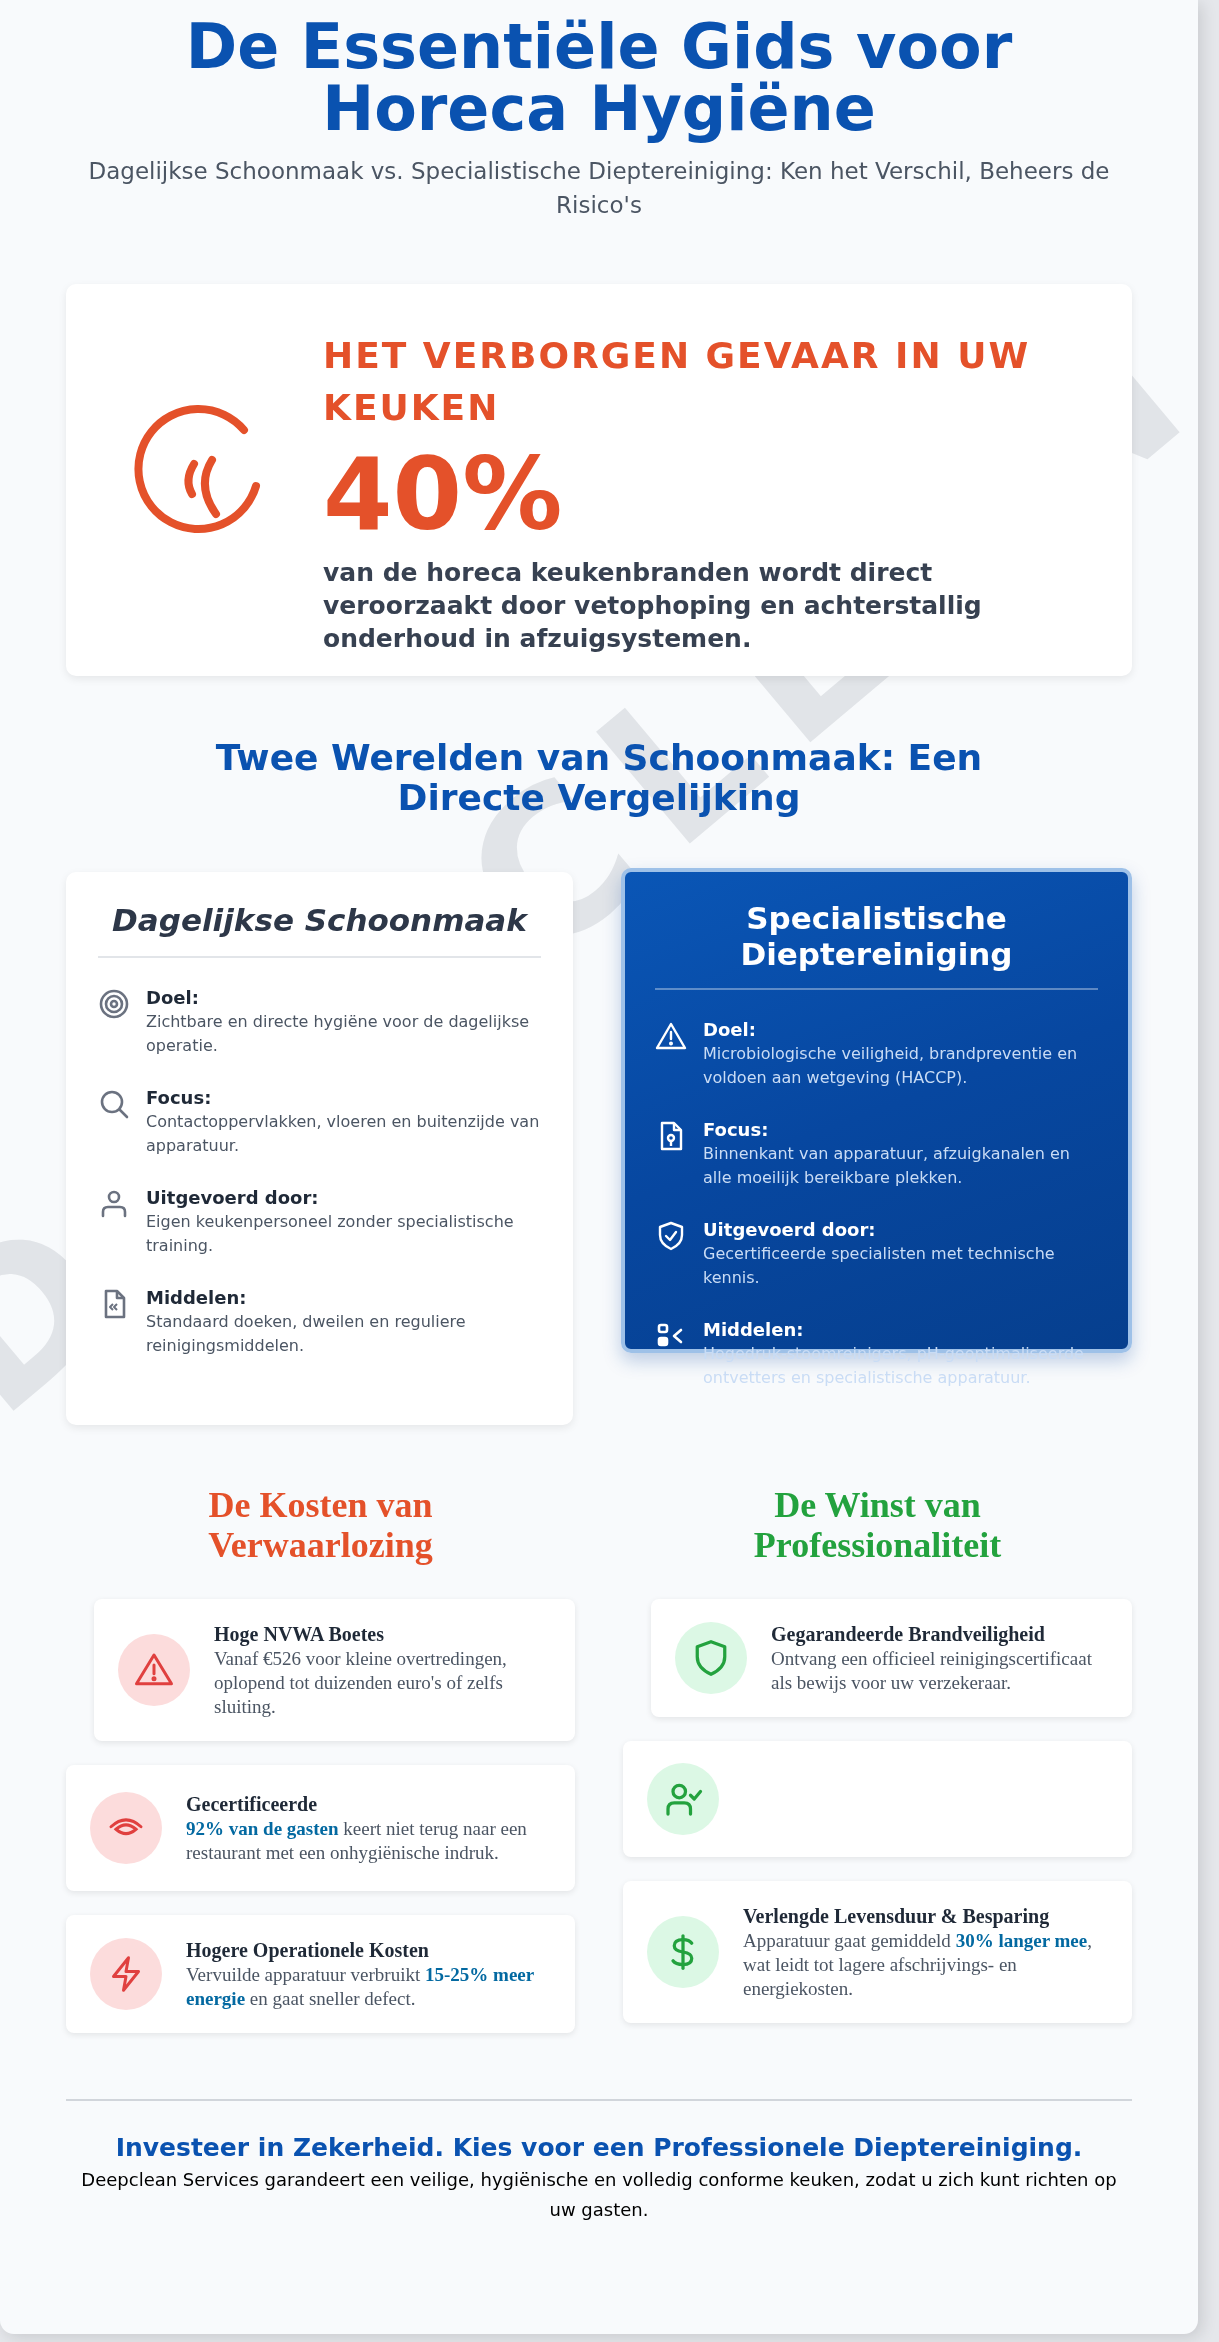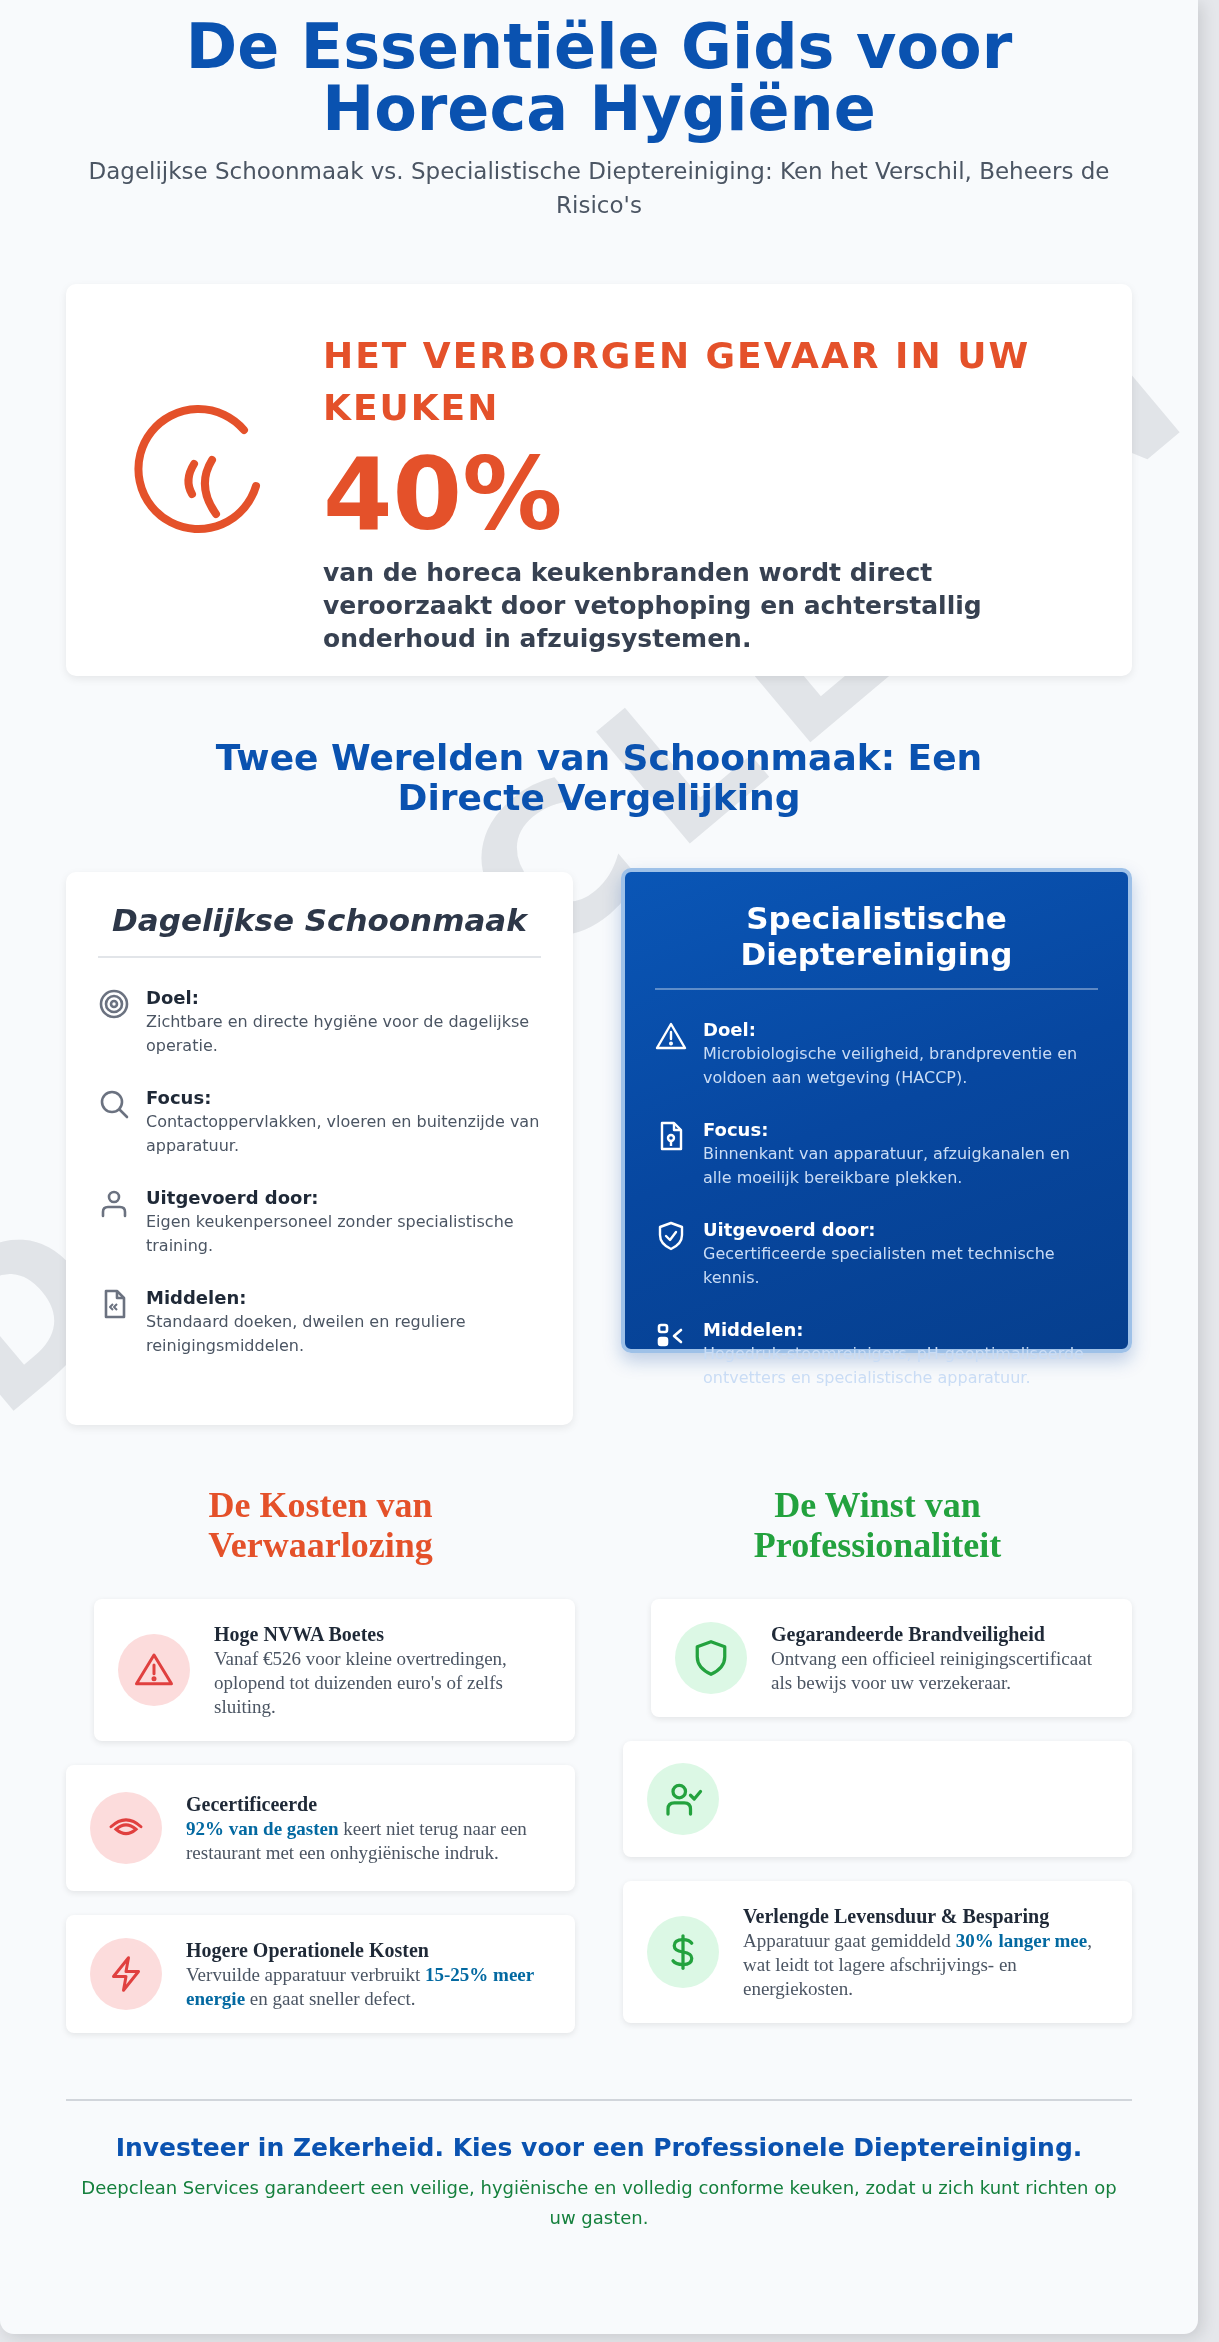--- a/index.html
+++ b/index.html
@@ -79,21 +79,21 @@
     width: 72px; height: 72px; border-radius: 50%; flex: none; margin-right: 24px;
     display: flex; align-items: center; justify-content: center;
   }
   .costs .bubble { background: #fcdcdc; }
   .wins .bubble { background: #dcf8e5; }
   .item-title { font-size: 20px; font-weight: bold; color: #1f2937; line-height: 26px; }
   .item-desc { font-size: 19px; color: #4b5563; line-height: 24px; }
   .item-desc b { color: #0369a1; }
   .divider { border: none; border-top: 2px solid #d1d5db; margin-top: 66px; }
   .cta { text-align: center; color: #0a52b0; font-size: 25px; font-weight: bold; margin-top: 30px; line-height: 34px; }
-  .cta-desc { text-align: center; color: #15803d; font-size: 18px; line-height: 30px; margin-top: 8px; padding: 0 2px; }
+  .cta-desc { text-align: center; color: #000000; font-size: 18px; line-height: 30px; padding: 0 2px; }
 </style>
 </head>
 <body>
 
 <div class="page">
   <div class="watermark">DEEPCLEAN SERVICES</div>
 
   <div class="content">
     <h1 class="title">De Essentiële Gids voor Horeca Hygiëne</h1>
     <p class="subtitle">Dagelijkse Schoonmaak vs. Specialistische Dieptereiniging: Ken het Verschil, Beheers de Risico's</p>

